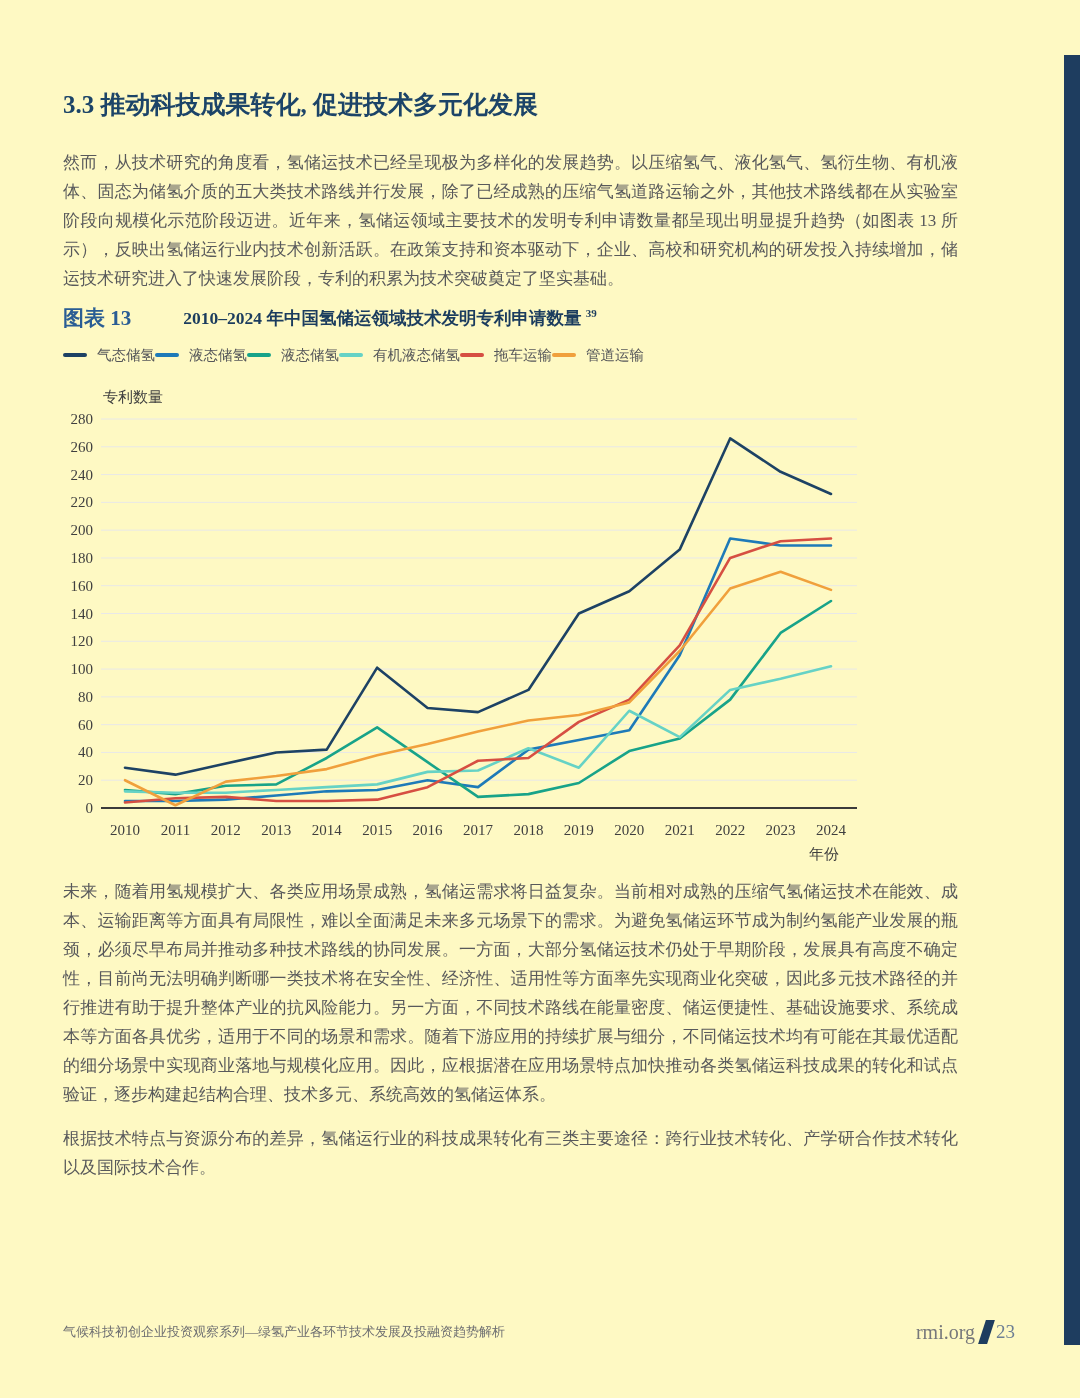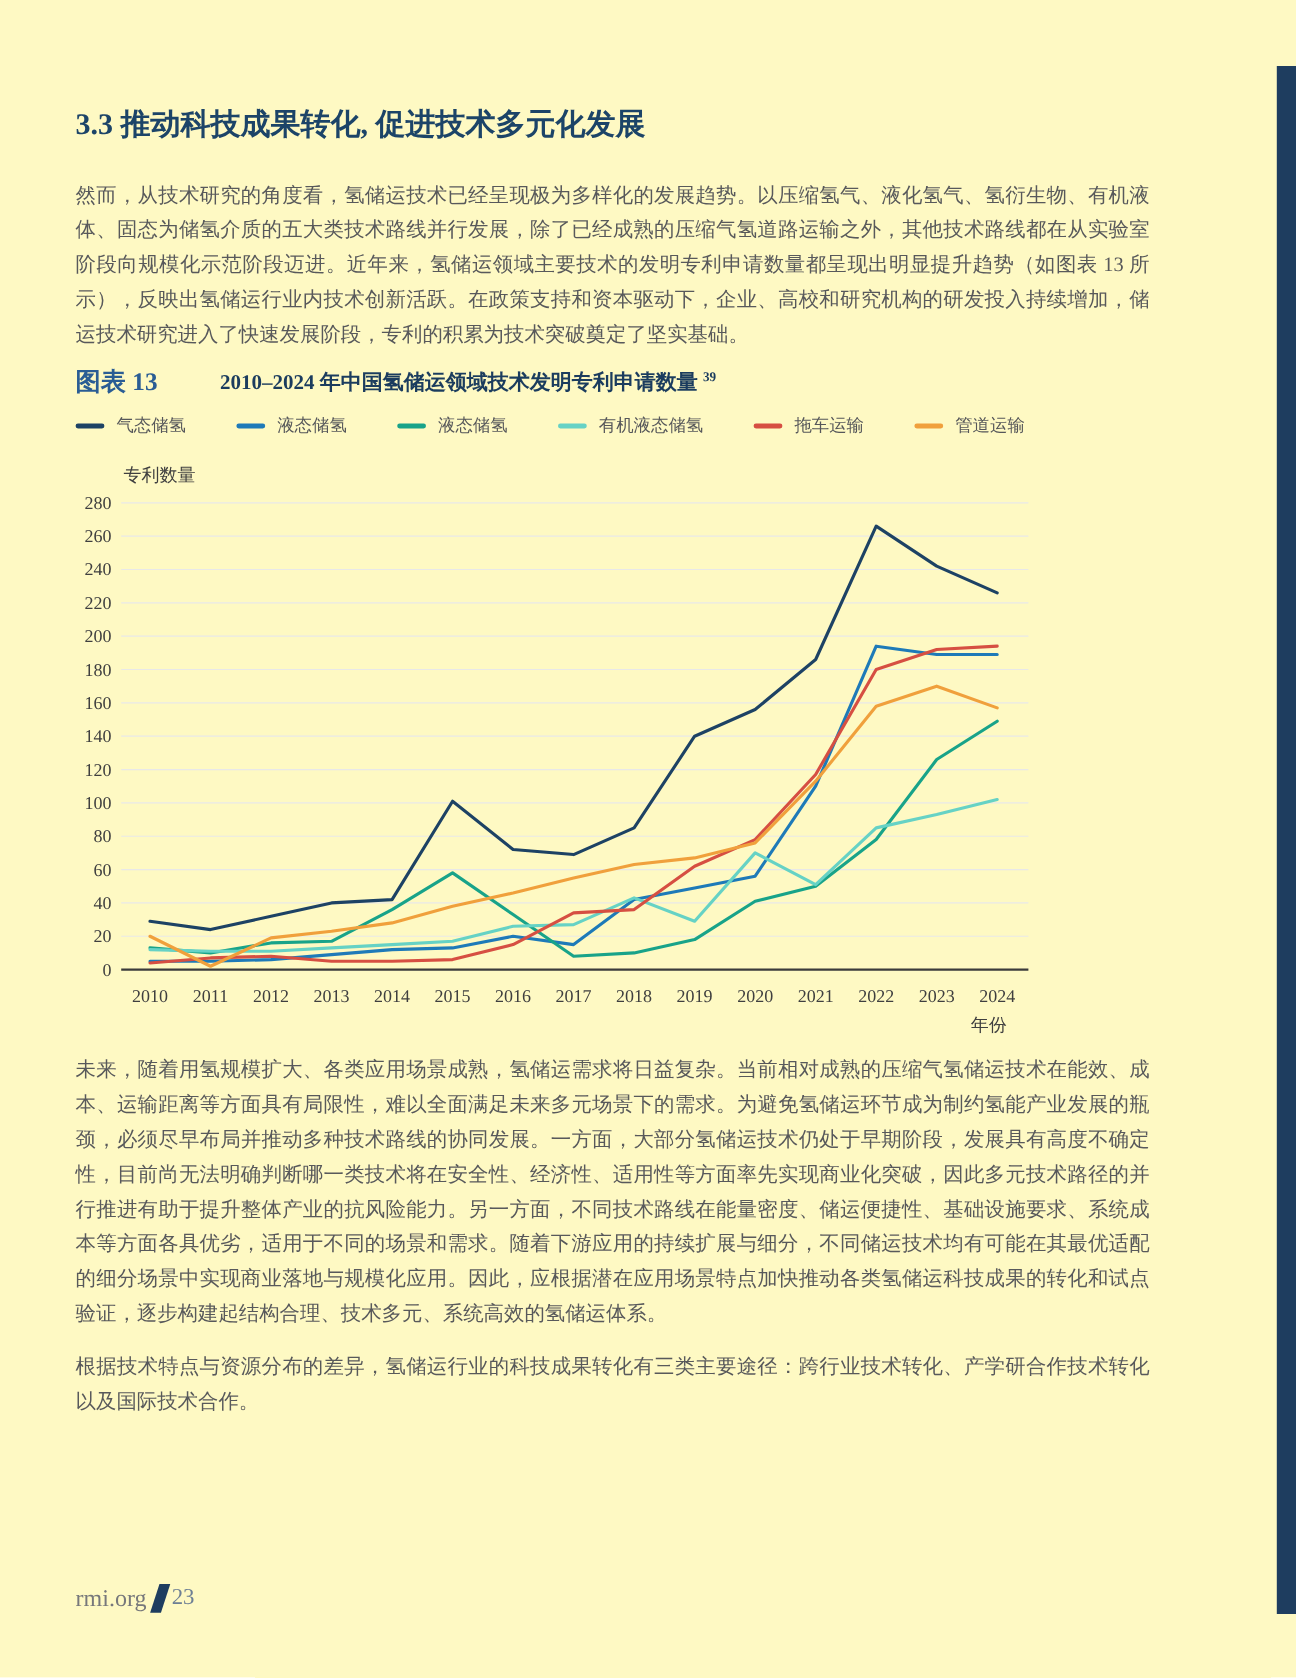--- a/index.html
+++ b/index.html
@@ -26,21 +26,21 @@
     font-size:17px;line-height:29px;color:#58595b;
     text-align:justify;text-justify:inter-ideograph;
   }
   p.body-par.par2{margin-bottom:10px;}
   .figure-header{
     display:flex;align-items:center;margin:0 0 12px 0;height:30px;
   }
   .fig-label{font-size:21px;font-weight:bold;color:#2a5d94;}
   .fig-title{margin-left:52px;font-size:17.5px;font-weight:bold;color:#1b3c5e;}
   .fig-title sup{font-size:11px;}
-  .legend{display:flex;align-items:flex-start;gap:42px;height:20px;margin-bottom:22px;}
+  .legend{display:flex;align-items:center;height:20px;margin-bottom:22px;}
   .legend-item{display:flex;align-items:center;gap:10px;}
   .legend-swatch{width:24px;height:4px;border-radius:2px;display:inline-block;}
   .legend-label{font-size:14.5px;color:#56575a;}
   .y-axis-title{font-size:15px;color:#3f3f3f;margin:0 0 2px 40px;line-height:20px;}
   svg.chart{display:block;width:800px;height:452px;margin-bottom:16px;}
   p.body-par.par3{margin-bottom:15px;}
   .footer{
     position:absolute;left:63px;top:1320px;width:952px;
     display:flex;justify-content:space-between;align-items:center;
   }
@@ -150,19 +150,20 @@
         <polyline points="62,382.3285714285714 112.42857142857143,383.71785714285716 162.85714285714286,383.71785714285716 213.28571428571428,380.9392857142857 263.7142857142857,378.1607142857143 314.1428571428571,375.38214285714287 364.57142857142856,362.87857142857143 415,361.4892857142857 465.42857142857144,339.2607142857143 515.8571428571429,358.7107142857143 566.2857142857142,301.75 616.7142857142857,328.1464285714286 667.1428571428571,280.9107142857143 717.5714285714286,269.7964285714286 768,257.29285714285714" fill="none" stroke="#66d2c5" stroke-width="2.6" stroke-linejoin="round" stroke-linecap="round"></polyline>
         <polyline points="62,393.4428571428571 112.42857142857143,389.275 162.85714285714286,387.8857142857143 213.28571428571428,392.05357142857144 263.7142857142857,392.05357142857144 314.1428571428571,390.6642857142857 364.57142857142856,378.1607142857143 415,351.76428571428573 465.42857142857144,348.98571428571427 515.8571428571429,312.8642857142857 566.2857142857142,290.6357142857143 616.7142857142857,236.45357142857142 667.1428571428571,148.92857142857142 717.5714285714286,132.25714285714287 768,129.47857142857146" fill="none" stroke="#d64f42" stroke-width="2.6" stroke-linejoin="round" stroke-linecap="round"></polyline>
         <polyline points="62,371.2142857142857 112.42857142857143,396.2214285714286 162.85714285714286,372.60357142857146 213.28571428571428,367.0464285714286 263.7142857142857,360.1 314.1428571428571,346.20714285714286 364.57142857142856,335.09285714285716 415,322.5892857142857 465.42857142857144,311.475 515.8571428571429,305.91785714285714 566.2857142857142,293.4142857142857 616.7142857142857,242.01071428571427 667.1428571428571,179.49285714285713 717.5714285714286,162.82142857142858 768,180.88214285714287" fill="none" stroke="#f0a03c" stroke-width="2.6" stroke-linejoin="round" stroke-linecap="round"></polyline>
       </svg>
 
     <p class="body-par par3">未来，随着用氢规模扩大、各类应用场景成熟，氢储运需求将日益复杂。当前相对成熟的压缩气氢储运技术在能效、成本、运输距离等方面具有局限性，难以全面满足未来多元场景下的需求。为避免氢储运环节成为制约氢能产业发展的瓶颈，必须尽早布局并推动多种技术路线的协同发展。一方面，大部分氢储运技术仍处于早期阶段，发展具有高度不确定性，目前尚无法明确判断哪一类技术将在安全性、经济性、适用性等方面率先实现商业化突破，因此多元技术路径的并行推进有助于提升整体产业的抗风险能力。另一方面，不同技术路线在能量密度、储运便捷性、基础设施要求、系统成本等方面各具优劣，适用于不同的场景和需求。随着下游应用的持续扩展与细分，不同储运技术均有可能在其最优适配的细分场景中实现商业落地与规模化应用。因此，应根据潜在应用场景特点加快推动各类氢储运科技成果的转化和试点验证，逐步构建起结构合理、技术多元、系统高效的氢储运体系。</p>
     <p class="body-par">根据技术特点与资源分布的差异，氢储运行业的科技成果转化有三类主要途径：跨行业技术转化、产学研合作技术转化以及国际技术合作。</p>
   </div>
 
   <div class="footer">
+    <span class="footer-left">气候科技初创企业投资观察系列—绿氢产业各环节技术发展及投融资趋势解析</span>
     <span class="footer-right">
       <span class="footer-site">rmi.org</span>
       <span class="footer-slash"></span>
       <span class="footer-page">23</span>
     </span>
   </div>
 </div>
 
 </body></html>

